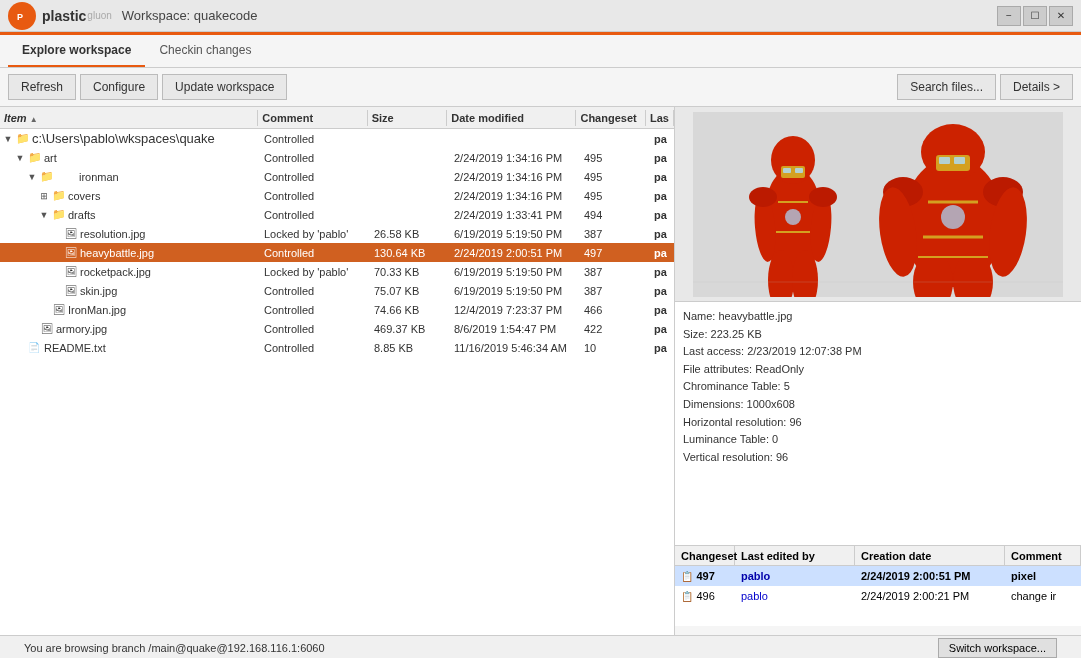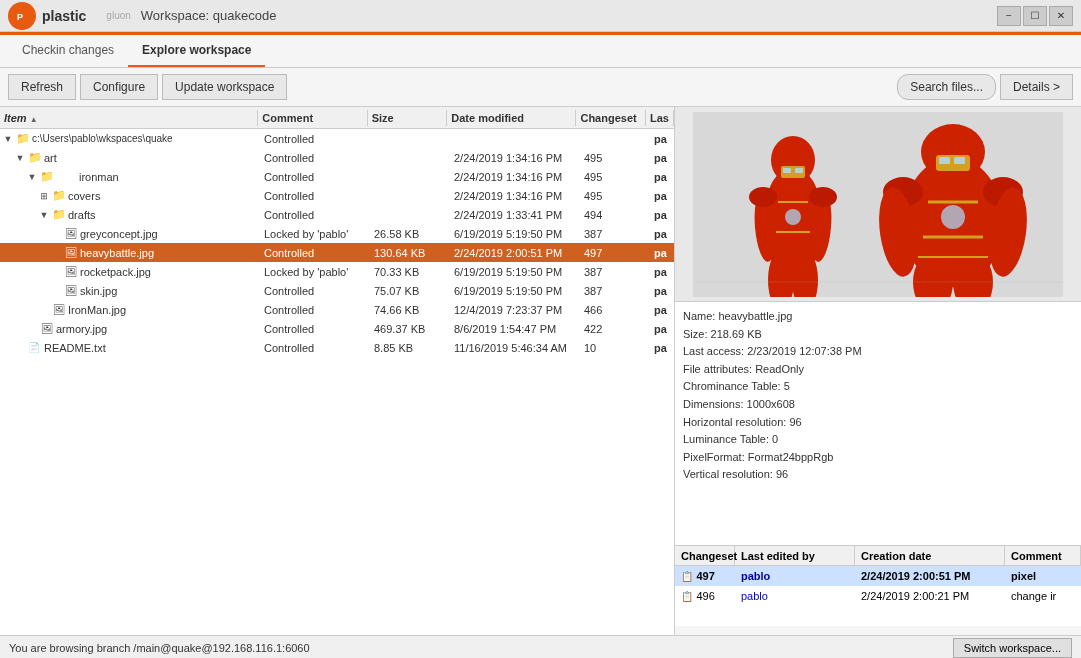--- a/index.html
+++ b/index.html
@@ -2,36 +2,36 @@
 <html><head>
   <meta charset="utf-8">
   <style>
     * { margin: 0; padding: 0; box-sizing: border-box; }
     body { font-family: 'Segoe UI', Tahoma, sans-serif; font-size: 12px; background: #f0f0f0; width: 1081px; height: 658px; overflow: hidden; }
     
     
     #titlebar { background: #e8e8e8; height: 32px; display: flex; align-items: center; padding: 0 8px; border-bottom: 1px solid #ccc; }
     #logo { width: 28px; height: 28px; background: #e85a10; border-radius: 50%; display: flex; align-items: center; justify-content: center; margin-right: 6px; }
     #logo svg { width: 18px; height: 18px; }
-    #brand { color: #333; font-size: 13px; font-weight: bold; margin-right: 20px; text-align: right; }
+    #brand { color: #333; font-size: 13px; font-weight: bold; margin-right: 1px; text-align: right; }
     #window-controls { margin-left: auto; display: flex; gap: 4px; }
     .wc-btn { width: 24px; height: 20px; background: #ccc; border: 1px solid #aaa; cursor: pointer; display: flex; align-items: center; justify-content: center; font-size: 10px; color: #333; }
 
     
     #top-accent { height: 3px; background: #e85a10; }
 
     
     #tabbar { background: #f5f5f5; display: flex; border-bottom: 1px solid #ccc; padding: 0 8px; }
     .tab { padding: 8px 14px; cursor: pointer; color: #555; font-size: 12px; border-bottom: 2px solid transparent; }
     .tab.active { border-bottom: 2px solid #e85a10; color: #333; font-weight: bold; }
 
     
     #toolbar { background: #f5f5f5; display: flex; align-items: center; padding: 6px 8px; border-bottom: 1px solid #ccc; gap: 4px; }
     .tb-btn { padding: 4px 12px; background: #e8e8e8; border: 1px solid #bbb; cursor: pointer; font-size: 12px; color: #333; height: 26px; }
-    #search-files-btn { margin-left: auto; border-radius: 11px; }
+    #search-files-btn { margin-left: auto; }
 
     
     #main { display: flex; height: calc(658px - 32px - 3px - 33px - 38px - 24px); }
 
     
     #filetree-panel { width: 675px; display: flex; flex-direction: column; border-right: 1px solid #ccc; }
     #filetree-header { display: flex; background: #f0f0f0; border-bottom: 1px solid #ccc; height: 22px; align-items: center; }
     .col-header { font-size: 11px; font-weight: bold; color: #333; padding: 2px 4px; border-right: 1px solid #ccc; cursor: pointer; white-space: nowrap; }
     .col-item { width: 260px; font-style: italic; }
     .col-status { width: 110px; }
@@ -73,21 +73,21 @@
     #changeset-body { background: white; overflow-y: auto; height: 60px; }
     .cs-row { display: flex; align-items: center; height: 20px; cursor: pointer; }
     .cs-row.cs-selected { background: #cce0ff; font-weight: bold; }
     .cs-cell { font-size: 11px; padding: 1px 6px; white-space: nowrap; overflow: hidden; }
     .cs-cell1 { width: 60px; display: flex; align-items: center; gap: 3px; }
     .cs-cell2 { width: 120px; color: #0000aa; font-weight: bold; }
     .cs-cell3 { width: 150px; }
     .cs-cell4 { flex: 1; }
 
     
-    #statusbar { height: 24px; background: #f0f0f0; border-top: 1px solid #ccc; display: flex; align-items: center; padding: 0 9px; font-size: 11px; color: #333; }
+    #statusbar { height: 24px; background: #f0f0f0; border-top: 1px solid #ccc; display: flex; align-items: center; padding: 0 24px; font-size: 11px; color: #333; }
     #switch-workspace-btn { margin-left: auto; padding: 2px 10px; background: #e0e0e0; border: 1px solid #aaa; cursor: pointer; font-size: 11px; height: 20px; }
 
     .sort-arrow { font-size: 8px; color: #666; }
     
     
     ::-webkit-scrollbar { width: 12px; height: 12px; }
     ::-webkit-scrollbar-track { background: #f0f0f0; }
     ::-webkit-scrollbar-thumb { background: #bbb; border: 1px solid #999; }
 
     
@@ -109,22 +109,22 @@
   <div id="window-controls" style="margin-left:auto;display:flex;gap:2px;">
     <button class="wc-btn">−</button>
     <button class="wc-btn">☐</button>
     <button class="wc-btn wc-close">✕</button>
   </div>
 </div>
 
 <div id="top-accent"></div>
 
 <div id="tabbar">
+  <div class="tab active">Explore workspace</div>
   <div class="tab">Checkin changes</div>
-  <div class="tab active">Explore workspace</div>
 </div>
 
 <div id="toolbar">
   <button class="tb-btn">Refresh</button>
   <button class="tb-btn">Configure</button>
   <button class="tb-btn">Update workspace</button>
   <button class="tb-btn" id="search-files-btn">Search files...</button>
   <button class="tb-btn">Details &gt;</button>
 </div>
 
@@ -141,21 +141,21 @@
       <div class="col-header col-date">Date modified</div>
       <div class="col-header col-changeset">Changeset</div>
       <div class="col-header col-last">Las</div>
     </div>
 
     <div id="filetree-body">
     <div class="tree-row">
           <div class="cell cell-item" style="padding-left: 2px;">
             <span class="expand-icon" style="font-size: 9px; color: rgb(85, 85, 85);">▼</span>
             <span class="tree-icon" style="font-size: 11px;">📁</span>
-            <span style="font-size: 10px; color: rgb(51, 51, 51);">c:\Users\pablo\wkspaces\quake</span>
+            <span style="font-size: 13px; color: rgb(51, 51, 51);">c:\Users\pablo\wkspaces\quake</span>
           </div>
           <div class="cell cell-status" style="color: rgb(51, 51, 51);">Controlled</div>
           <div class="cell cell-size" style="color: rgb(51, 51, 51);"></div>
           <div class="cell cell-date" style="color: rgb(51, 51, 51);"></div>
           <div class="cell cell-changeset" style="color: rgb(51, 51, 51);"></div>
           <div class="cell cell-last" style="color: rgb(51, 51, 51);">pa</div>
         </div>
         <div class="tree-row">
           <div class="cell cell-item" style="padding-left: 14px;">
             <span class="expand-icon" style="font-size: 9px; color: rgb(85, 85, 85);">▼</span>
@@ -201,21 +201,21 @@
           <div class="cell cell-status" style="color: rgb(51, 51, 51);">Controlled</div>
           <div class="cell cell-size" style="color: rgb(51, 51, 51);"></div>
           <div class="cell cell-date" style="color: rgb(51, 51, 51);">2/24/2019  1:33:41 PM</div>
           <div class="cell cell-changeset" style="color: rgb(51, 51, 51);">494</div>
           <div class="cell cell-last" style="color: rgb(51, 51, 51);">pa</div>
         </div>
         <div class="tree-row">
           <div class="cell cell-item" style="padding-left: 50px;">
             <span style="width: 14px; display: inline-block;"></span>
             <span class="tree-icon" style="font-size: 10px;">🖼</span>
-            <span style="font-size: 11px; color: rgb(51, 51, 51);">greyconcept.jpg</span>
+            <span style="font-size: 11px; color: rgb(51, 51, 51);">resolution.jpg</span>
           </div>
           <div class="cell cell-status" style="color: rgb(51, 51, 51);">Locked by 'pablo'</div>
           <div class="cell cell-size" style="color: rgb(51, 51, 51);">26.58 KB</div>
           <div class="cell cell-date" style="color: rgb(51, 51, 51);">6/19/2019  5:19:50 PM</div>
           <div class="cell cell-changeset" style="color: rgb(51, 51, 51);">387</div>
           <div class="cell cell-last" style="color: rgb(51, 51, 51);">pa</div>
         </div>
         <div class="tree-row selected">
           <div class="cell cell-item" style="padding-left: 50px;">
             <span style="width: 14px; display: inline-block;"></span>
@@ -349,28 +349,27 @@
           <line x1="35" y1="120" x2="95" y2="120" stroke="#d4a020" stroke-width="3"></line>
           <line x1="30" y1="140" x2="100" y2="140" stroke="#d4a020" stroke-width="2"></line>
         </g>
 
         <line x1="0" y1="170" x2="370" y2="170" stroke="#bbb" stroke-width="0.5" opacity="0.4"></line>
       </svg>
     </div>
 
     <div id="details-area">
       <div>Name: heavybattle.jpg</div>
-      <div>Size: 218.69 KB</div>
+      <div>Size: 223.25 KB</div>
       <div>Last access: 2/23/2019 12:07:38 PM</div>
       <div>File attributes: ReadOnly</div>
       <div>Chrominance Table: 5</div>
       <div>Dimensions: 1000x608</div>
       <div>Horizontal resolution: 96</div>
       <div>Luminance Table: 0</div>
-      <div>PixelFormat: Format24bppRgb</div>
       <div>Vertical resolution: 96</div>
     </div>
 
     <div id="changeset-table-area">
       <div id="changeset-header">
         <div class="cs-col-header cs-col1">Changeset</div>
         <div class="cs-col-header cs-col2">Last edited by</div>
         <div class="cs-col-header cs-col3">Creation date</div>
         <div class="cs-col-header cs-col4">Comment</div>
       </div>

